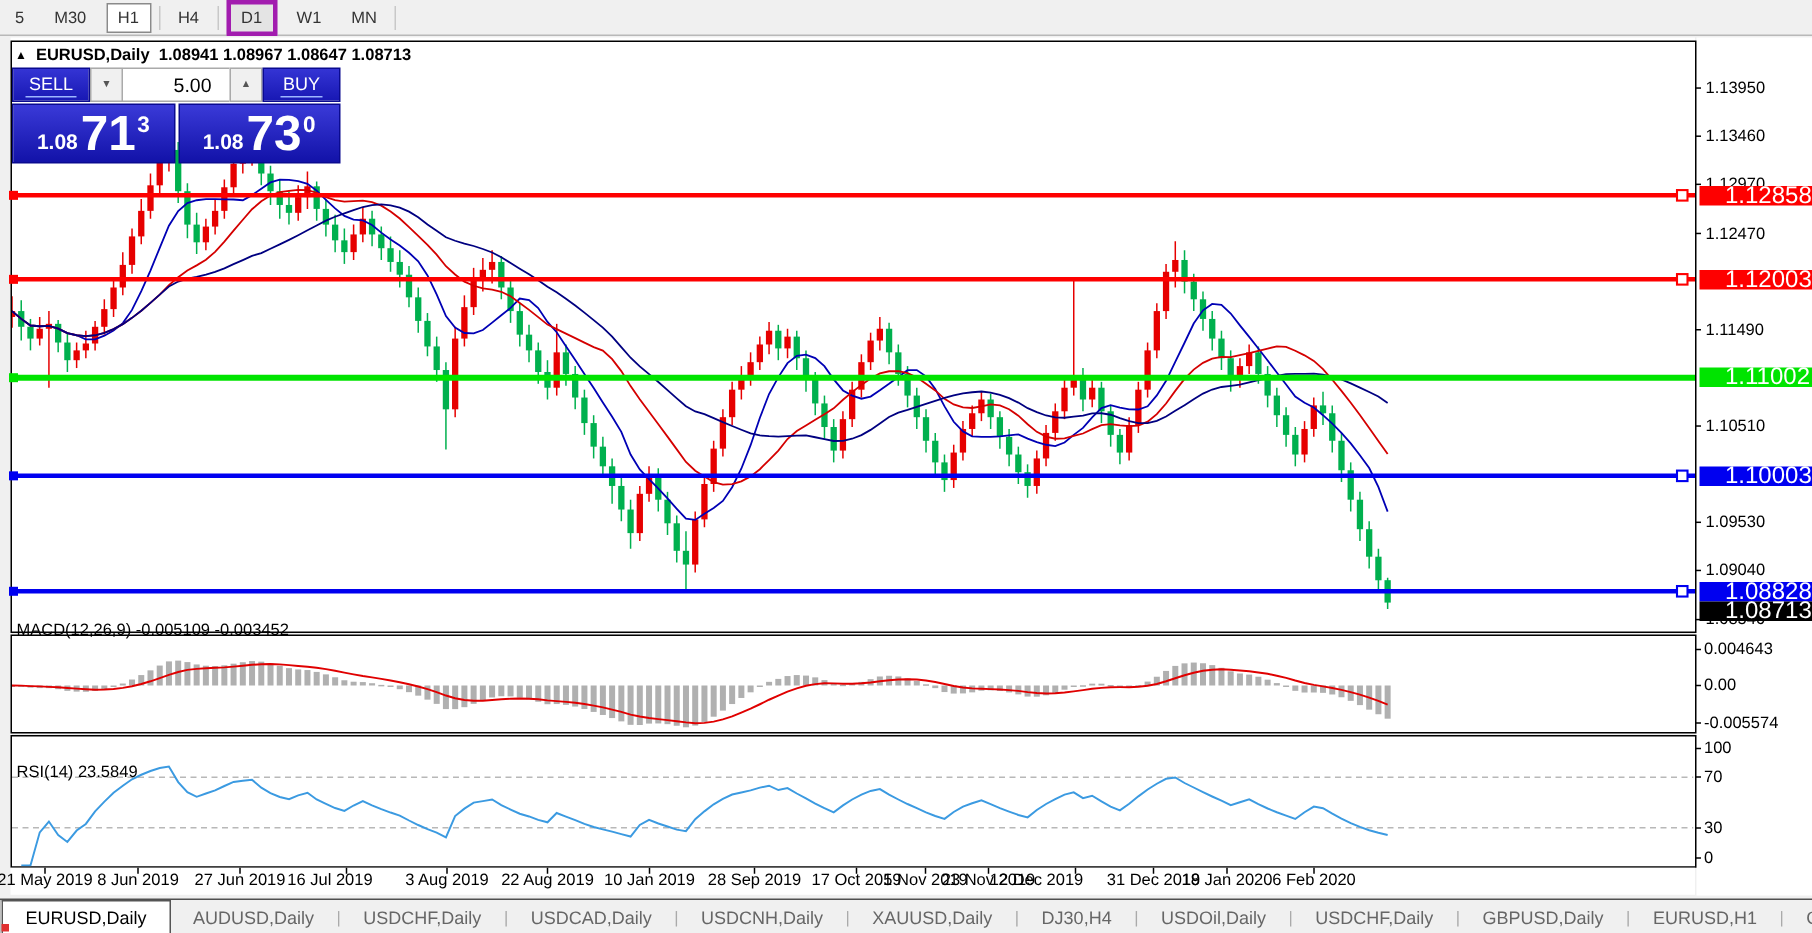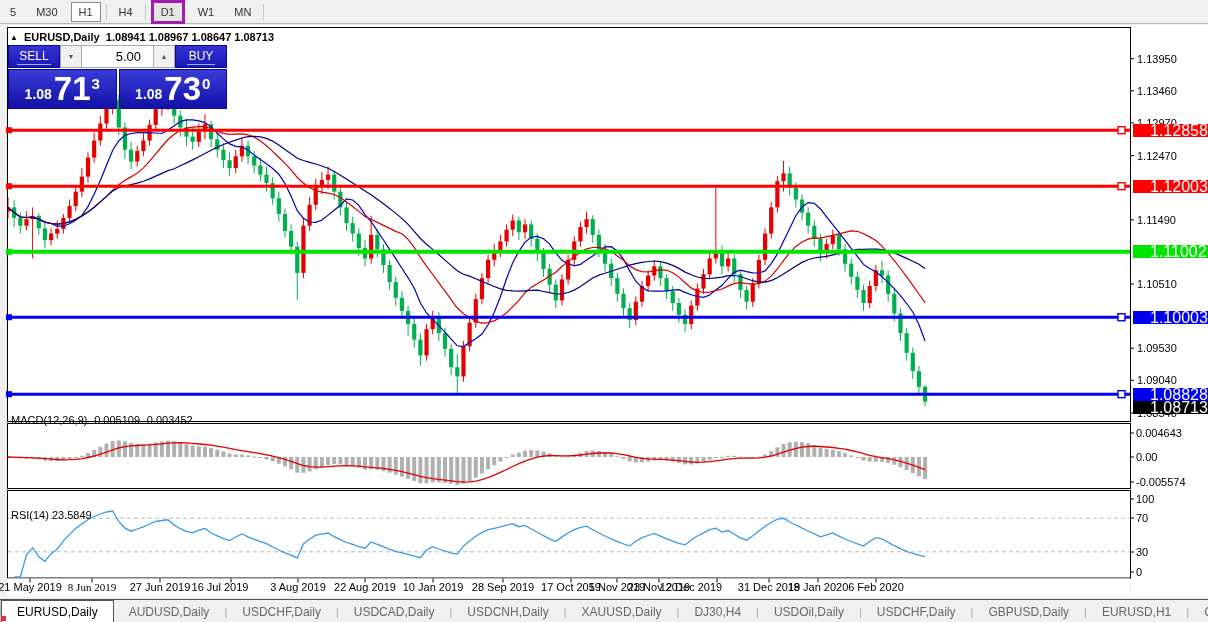--- a/index.html
+++ b/index.html
@@ -691,21 +691,21 @@
     <div class="ax-lbl" style="top: 380.305px;">1.09040</div>
     <div class="ax-lbl" style="top: 413.055px;">1.08540</div>
     <div class="ind-lbl" style="top: 433px;">0.004643</div>
     <div class="ind-lbl" style="top: 457px;">0.00</div>
     <div class="ind-lbl" style="top: 482px;">-0.005574</div>
     <div class="ind-lbl" style="top: 499px; font-weight: normal;">100</div>
     <div class="ind-lbl" style="top: 518px; font-weight: normal;">70</div>
     <div class="ind-lbl" style="top: 552px; font-weight: normal;">30</div>
     <div class="ind-lbl" style="top: 572px; font-weight: normal;">0</div>
     <div class="date-lbl" style="left: 30px;">21 May 2019</div>
-    <div class="date-lbl" style="left: 92px; font-family: Liberation Serif, serif;">8 Jun 2019</div>
+    <div class="date-lbl" style="left: 92px;">8 Jun 2019</div>
     <div class="date-lbl" style="left: 160px;">27 Jun 2019</div>
     <div class="date-lbl" style="left: 220px;">16 Jul 2019</div>
     <div class="date-lbl" style="left: 298px;">3 Aug 2019</div>
     <div class="date-lbl" style="left: 365px;">22 Aug 2019</div>
     <div class="date-lbl" style="left: 433px;">10 Jan 2019</div>
     <div class="date-lbl" style="left: 503px;">28 Sep 2019</div>
     <div class="date-lbl" style="left: 571px;">17 Oct 2019</div>
     <div class="date-lbl" style="left: 617px;">5 Nov 2019</div>
     <div class="date-lbl" style="left: 659px;">23 Nov 2019</div>
     <div class="date-lbl" style="left: 691px;">12 Dec 2019</div>

